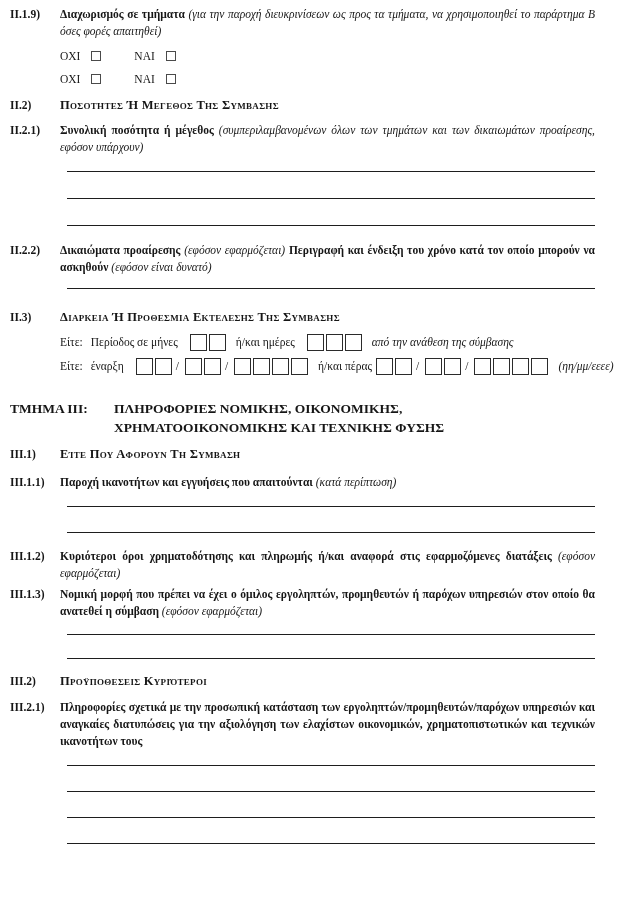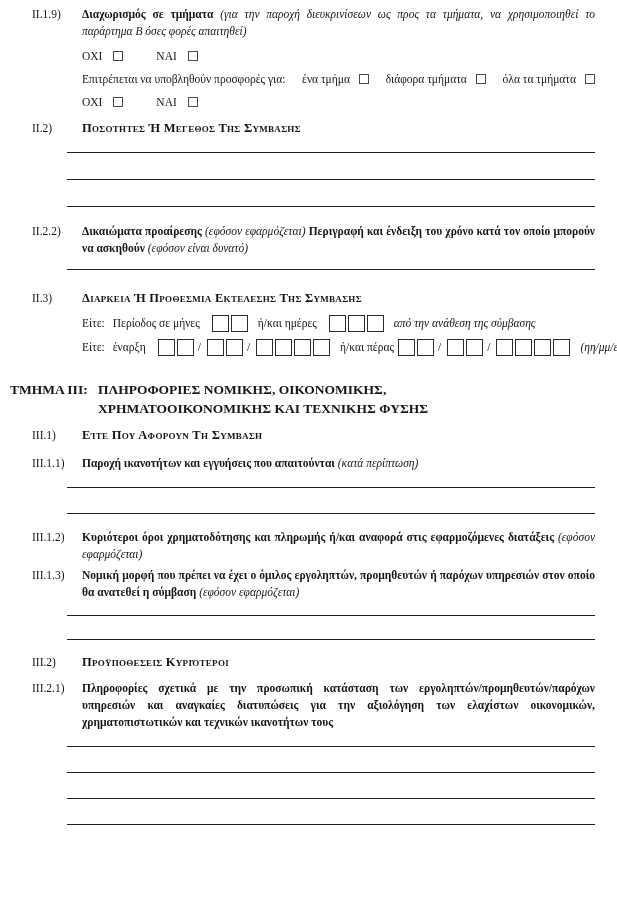--- a/index.html
+++ b/index.html
@@ -3,38 +3,38 @@
 <meta charset="utf-8">
 <style>
   html,body{margin:0;padding:0;background:#e8e8e8;}
   .page{
     width:617px;height:914px;margin:0 auto;background:#ffffff;
     font-family:"Liberation Serif","DejaVu Serif",serif;
     font-size:11.5px;line-height:17px;color:#161616;
     padding:6px 22px 0 10px;box-sizing:border-box;position:relative;overflow:hidden;
   }
   .row{display:flex;align-items:flex-start;}
-  .num{flex:0 0 50px;font-weight:normal;white-space:nowrap;margin-left:22px;}
+  .num{flex:0 0 50px;font-weight:bold;white-space:nowrap;}
   .body{flex:1;text-align:justify;}
   .body.nj{text-align:left;}
   b{font-weight:bold;}
   i{font-style:italic;}
   .caps{font-variant:small-caps;font-weight:bold;letter-spacing:.3px;font-size:12.5px;}
   .cb{display:inline-block;width:8px;height:8px;border:1px solid #4a4a4a;vertical-align:-1px;background:#fff;}
   .yn .lbl{margin-right:11px;}
   .yn .cb{margin-right:30px;}
   .offers{display:flex;justify-content:space-between;align-items:center;}
   .offers .opt{white-space:nowrap;}
   .offers .cb{margin-left:9px;}
   .wline{border-bottom:1.4px solid #1e1e1e;margin-left:57px;}
   .dur{display:flex;align-items:center;flex-wrap:nowrap;white-space:nowrap;}
   .dbox{display:inline-block;width:15px;height:15px;border:1.2px solid #2b2b2b;margin-left:2px;background:#fff;vertical-align:middle;}
   .grp{display:inline-flex;align-items:center;margin:0 2px;}
   .slash{margin:0 2px;}
-  .part-head{font-weight:bold;font-size:13.5px;line-height:19px;}
+  .part-head{font-weight:bold;font-size:13.5px;line-height:19px;gap:16px;}
   .part-head .pnum{flex:0 0 88px;}
   .sp{display:inline-block;width:8px;}
 </style>
 </head>
 <body>
 
 <div class="page">
 
   <div class="row">
     <div class="num">II.1.9)</div>
@@ -42,44 +42,39 @@
   </div>
 
   <div class="row yn" style="margin-top:8px">
     <div class="num"></div>
     <div class="body nj">
       <span class="lbl">ΟΧΙ</span><span class="cb"></span>
       <span class="lbl">ΝΑΙ</span><span class="cb"></span>
     </div>
   </div>
 
-  <div class="row" style="margin-top:6px">
-    <div class="num"></div>
-    <div class="body nj offers">
-      <span>Επιτρέπεται να υποβληθούν προσφορές για:</span>
-      <span class="opt"><span>ένα τμήμα</span><span class="cb"></span></span>
-      <span class="opt"><span>διάφορα τμήματα</span><span class="cb"></span></span>
-      <span class="opt"><span>όλα τα τμήματα</span><span class="cb"></span></span>
-    </div>
-  </div>
 
 
   <div class="row yn" style="margin-top:6px">
     <div class="num"></div>
     <div class="body nj">
       <span class="lbl">ΟΧΙ</span><span class="cb"></span>
       <span class="lbl">ΝΑΙ</span><span class="cb"></span>
     </div>
   </div>
 
   <div class="row" style="margin-top:9px">
     <div class="num">II.2)</div>
     <div class="body nj"><span class="caps">Ποσοτητες Ή Μεγεθος Της Συμβασης</span></div>
   </div>
 
+  <div class="row" style="margin-top:8px">
+    <div class="num">II.2.1)</div>
+    <div class="body"><b>Συνολική ποσότητα ή μέγεθος</b> <i>(συμπεριλαμβανομένων όλων των τμημάτων και των δικαιωμάτων προαίρεσης, εφόσον υπάρχουν)</i></div>
+  </div>
 
   <div class="wline" style="height:15px"></div>
   <div class="wline" style="height:26px"></div>
   <div class="wline" style="height:26px"></div>
 
   <div class="row" style="margin-top:16px">
     <div class="num">II.2.2)</div>
     <div class="body"><b>Δικαιώματα προαίρεσης</b> <i>(εφόσον εφαρμόζεται)</i> <b>Περιγραφή και ένδειξη του χρόνο κατά τον οποίο μπορούν να ασκηθούν</b> <i>(εφόσον είναι δυνατό)</i></div>
   </div>
 

